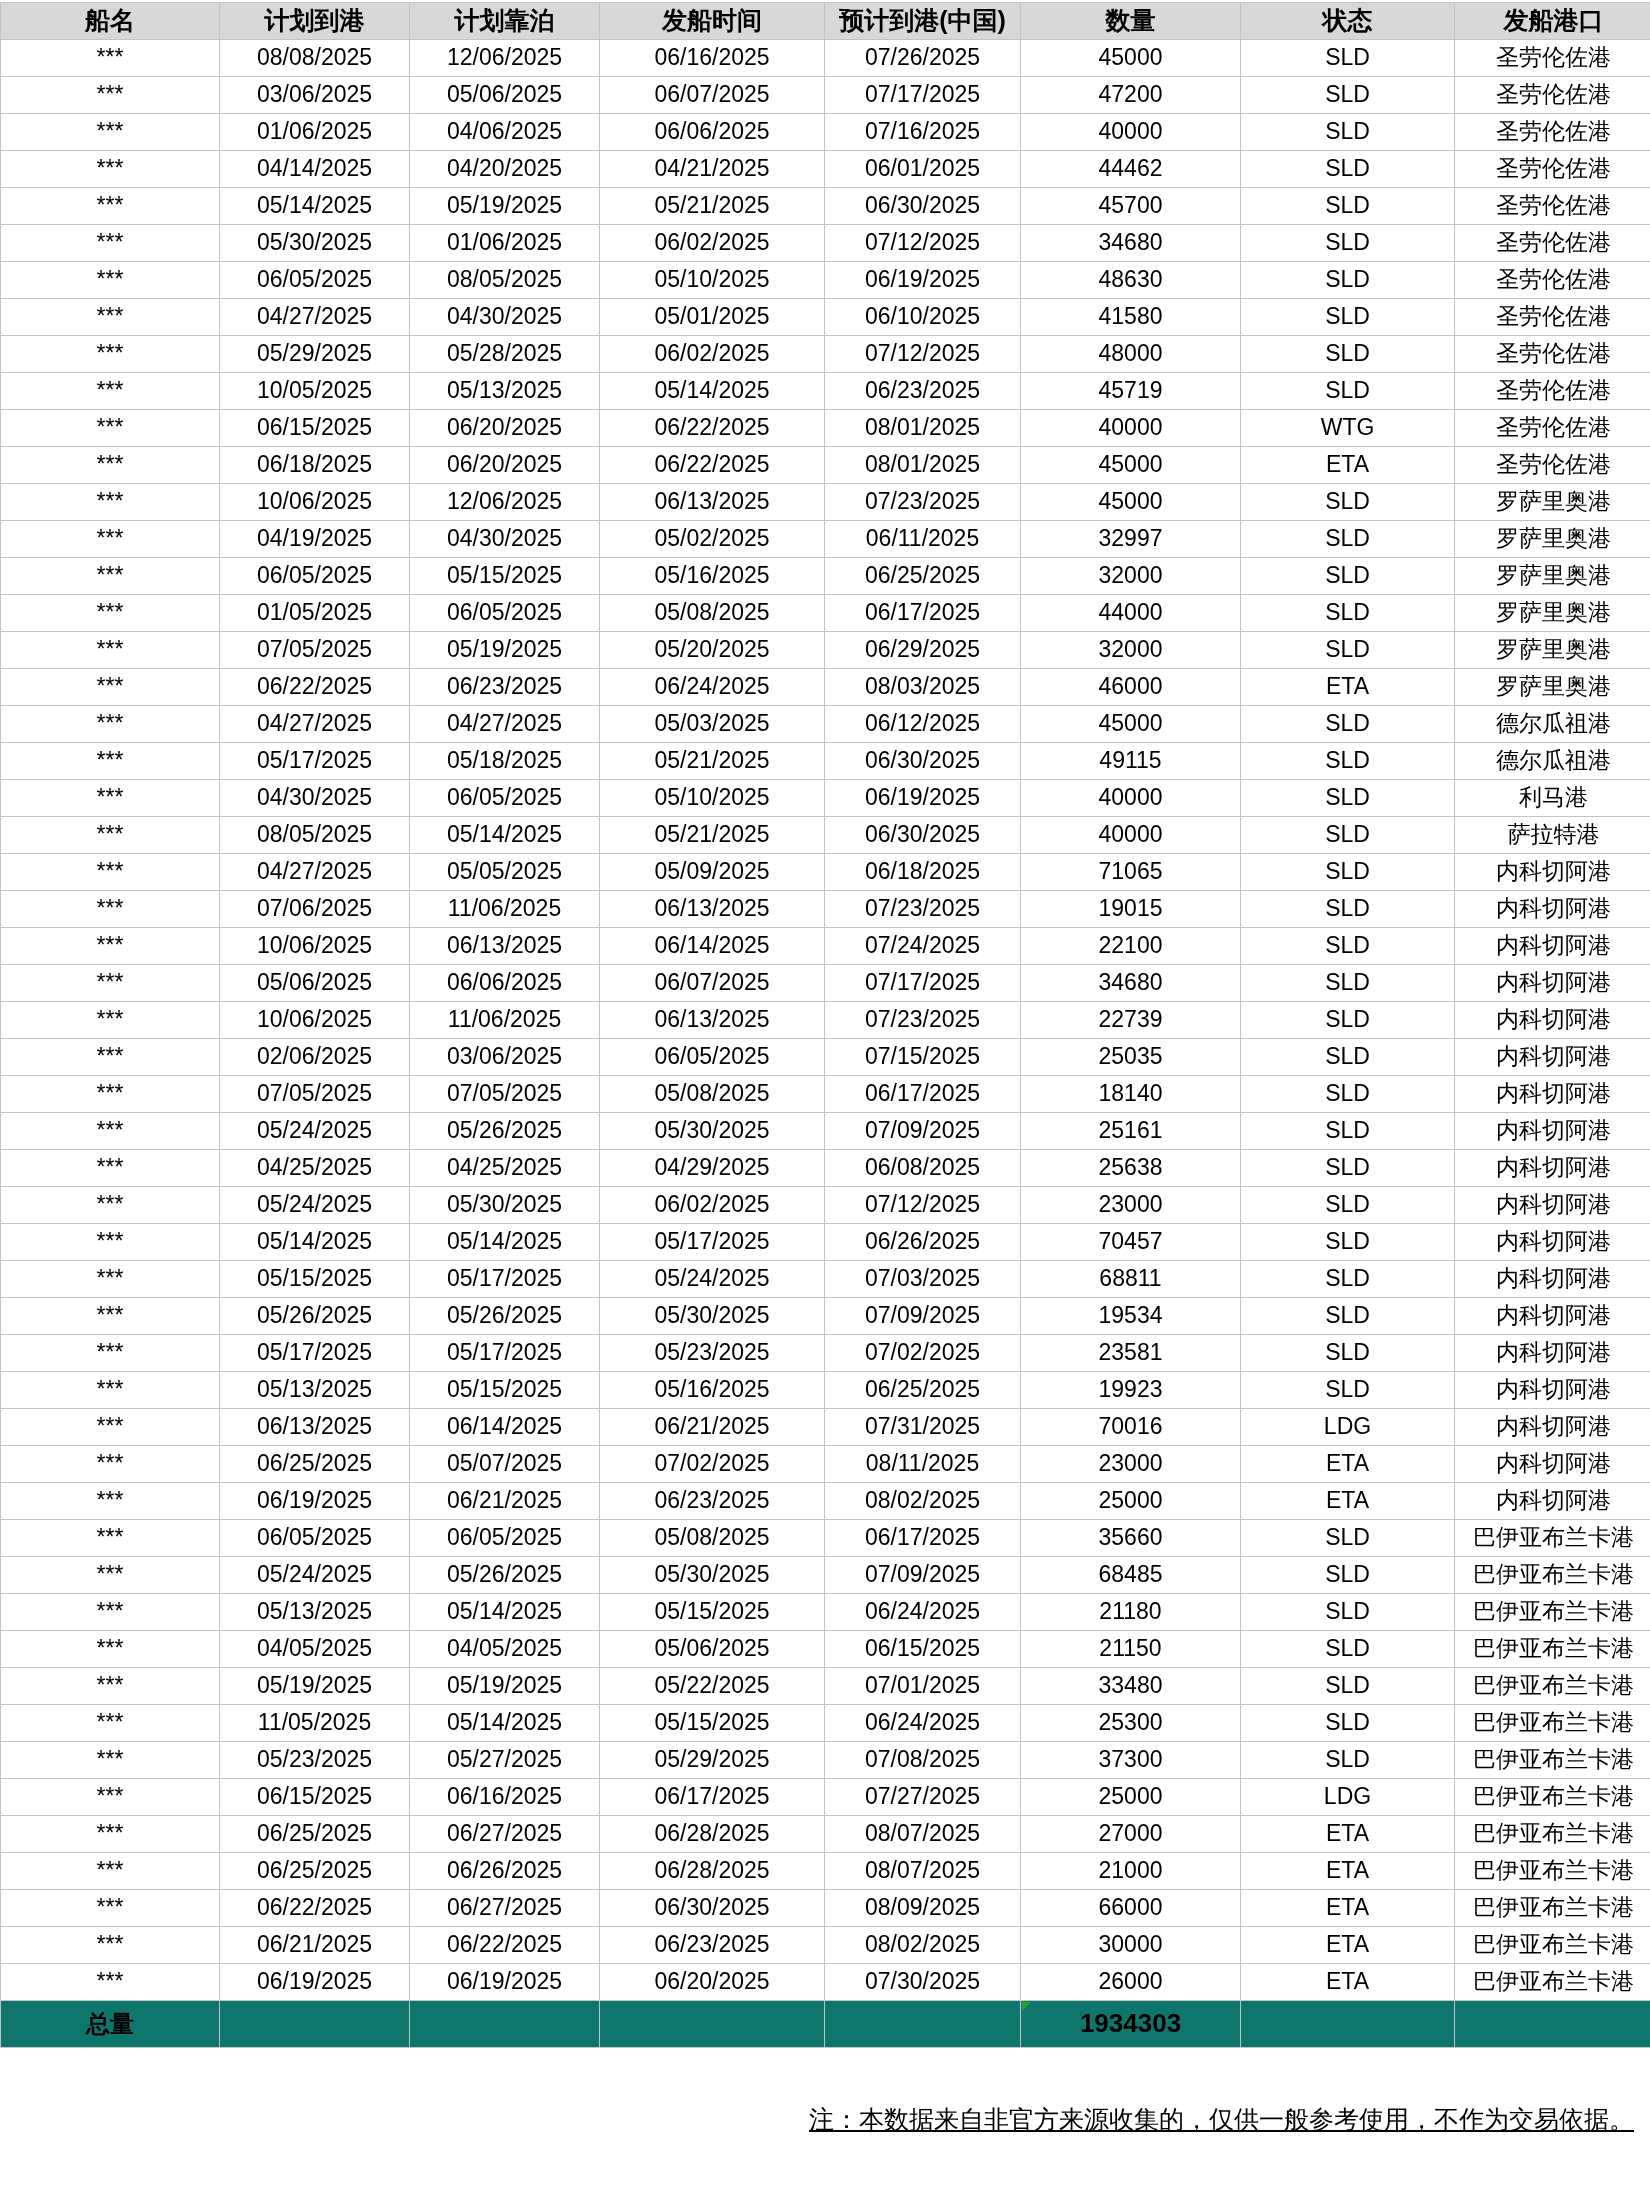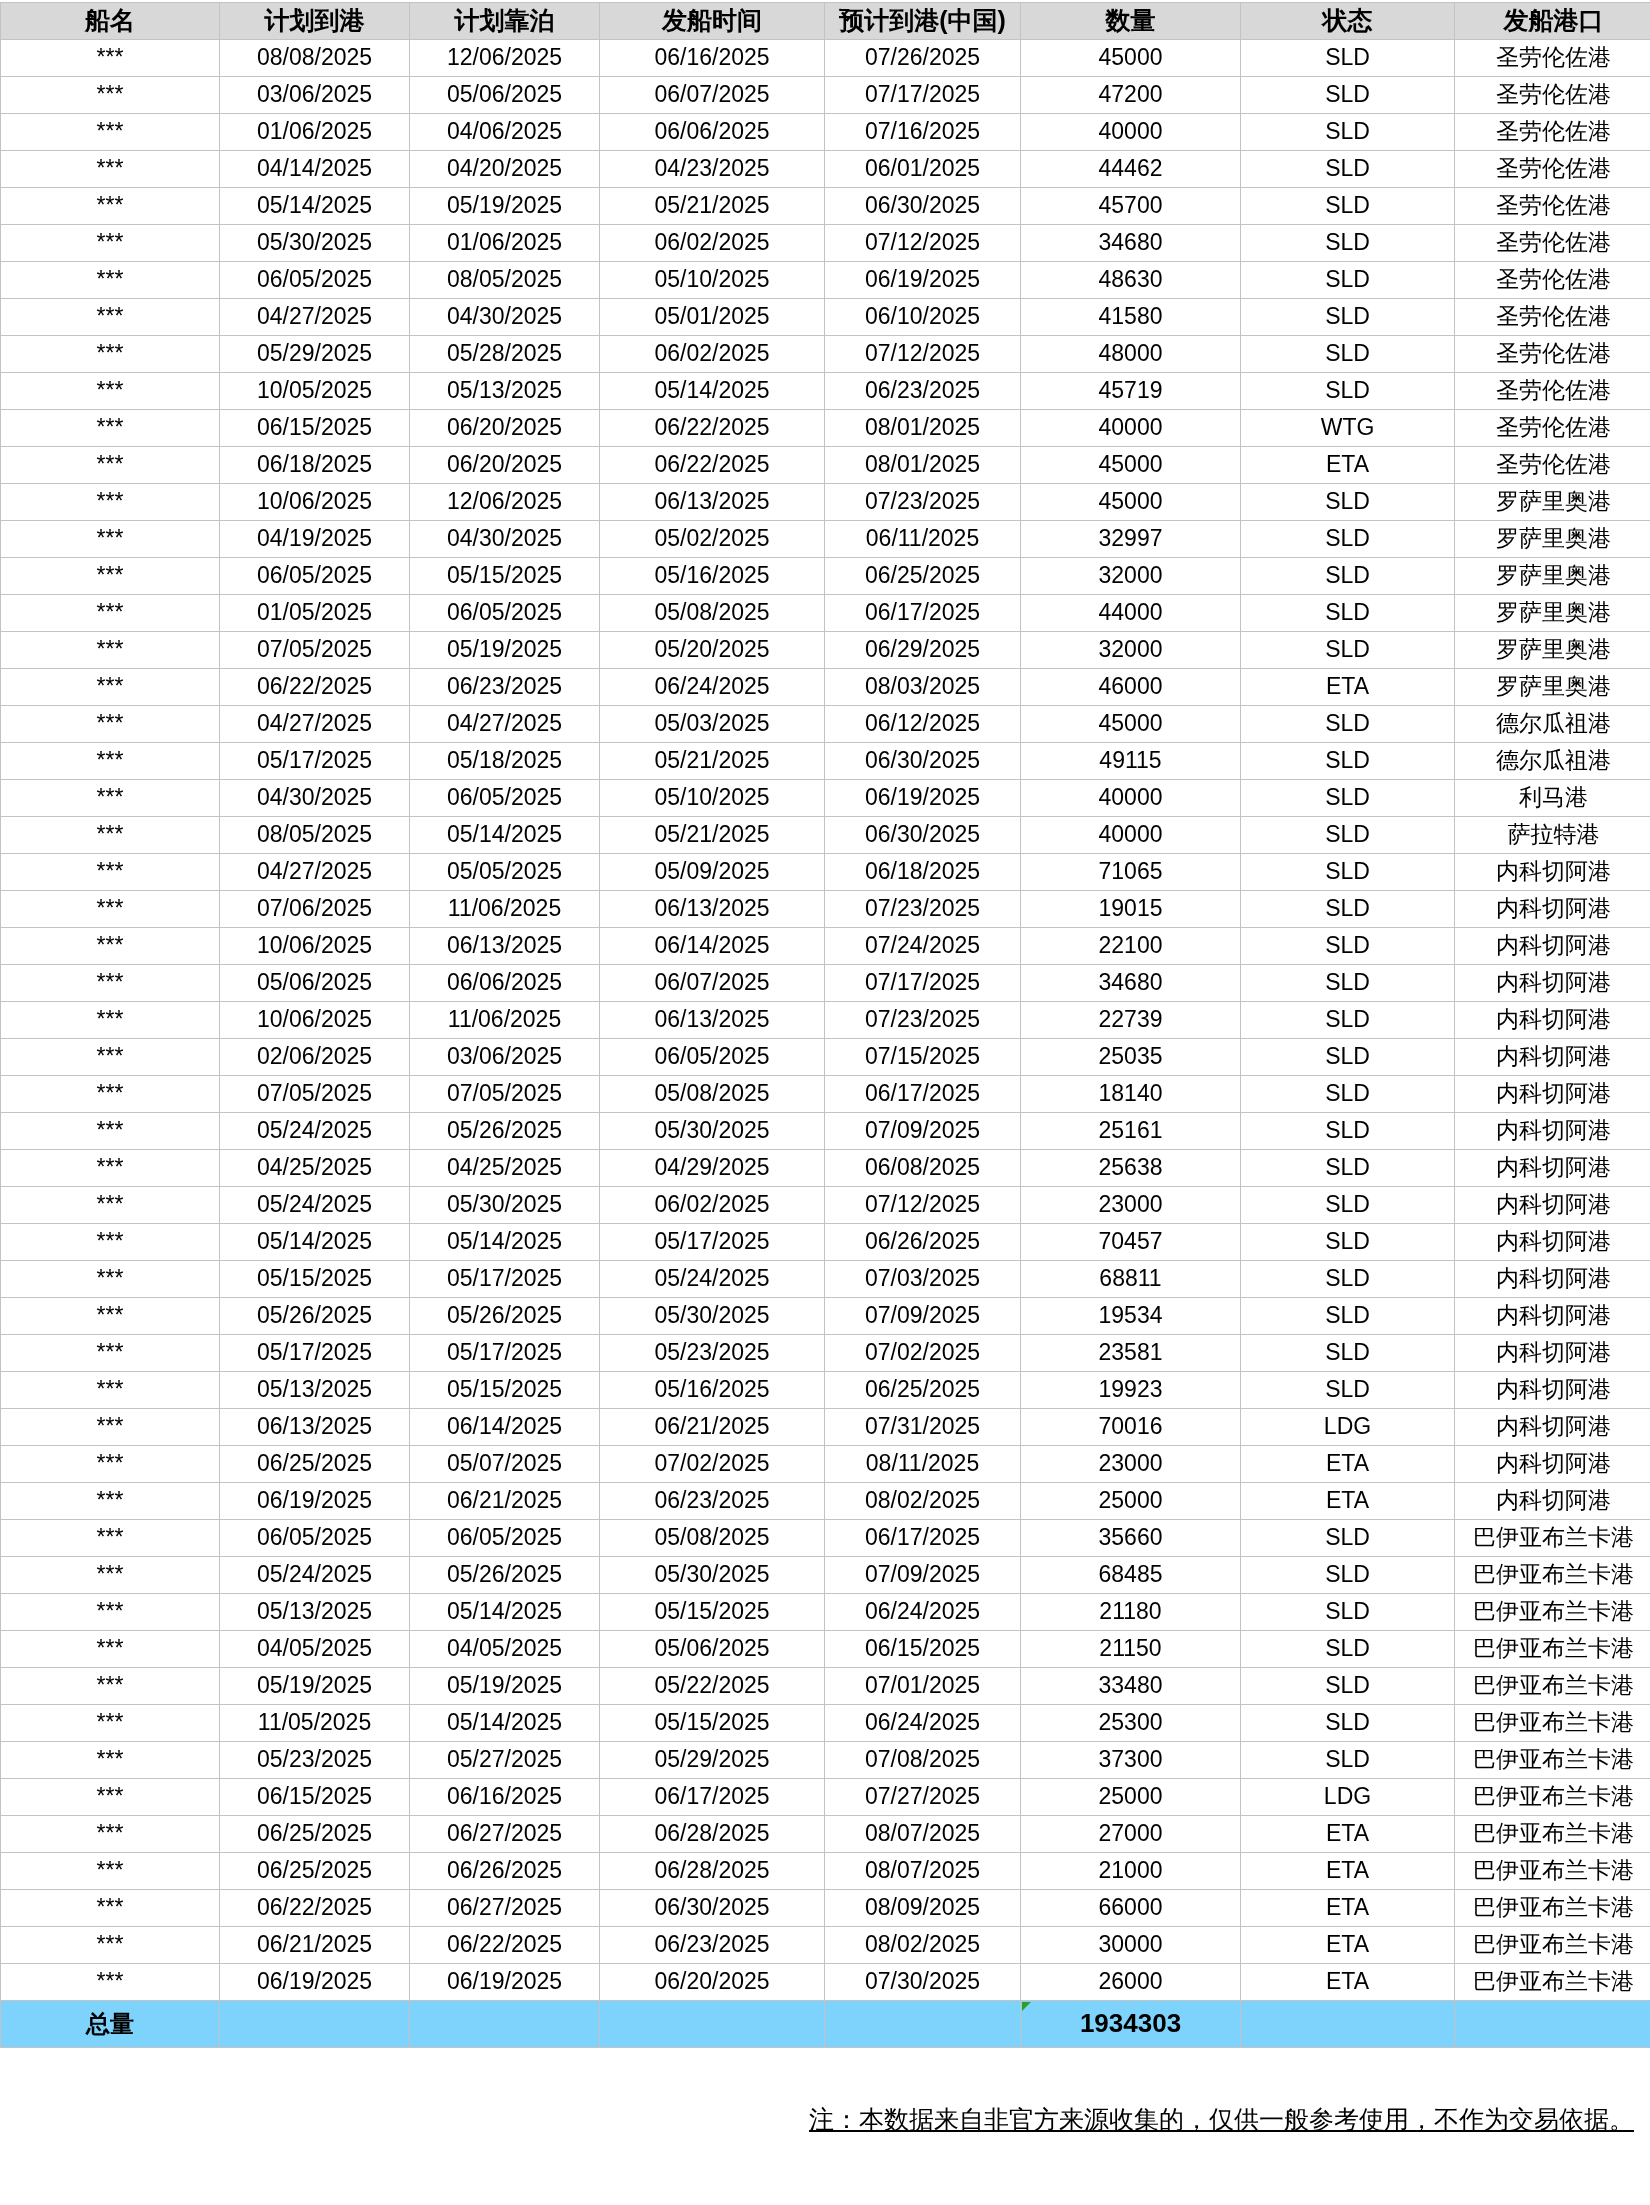--- a/index.html
+++ b/index.html
@@ -32,21 +32,21 @@
   }
   tbody td{
     height:36px;
     font-size:23px;
     font-weight:normal;
     background:#ffffff;
   }
   tfoot td{
     height:46px;
     font-size:24px;
-    background:#7dd3fc;
+    background:#0f766e;
   }
   .total-label{font-weight:bold;}
   .total-qty{
     font-weight:bold;
     font-size:26px;
     position:relative;
   }
   .corner-marker{
     position:absolute;
     left:0.9px;top:0.9px;
@@ -118,21 +118,21 @@
         <td>06/06/2025</td>
         <td>07/16/2025</td>
         <td>40000</td>
         <td>SLD</td>
         <td>圣劳伦佐港</td>
       </tr>
       <tr>
         <td>***</td>
         <td>04/14/2025</td>
         <td>04/20/2025</td>
-        <td>04/23/2025</td>
+        <td>04/21/2025</td>
         <td>06/01/2025</td>
         <td>44462</td>
         <td>SLD</td>
         <td>圣劳伦佐港</td>
       </tr>
       <tr>
         <td>***</td>
         <td>05/14/2025</td>
         <td>05/19/2025</td>
         <td>05/21/2025</td>

